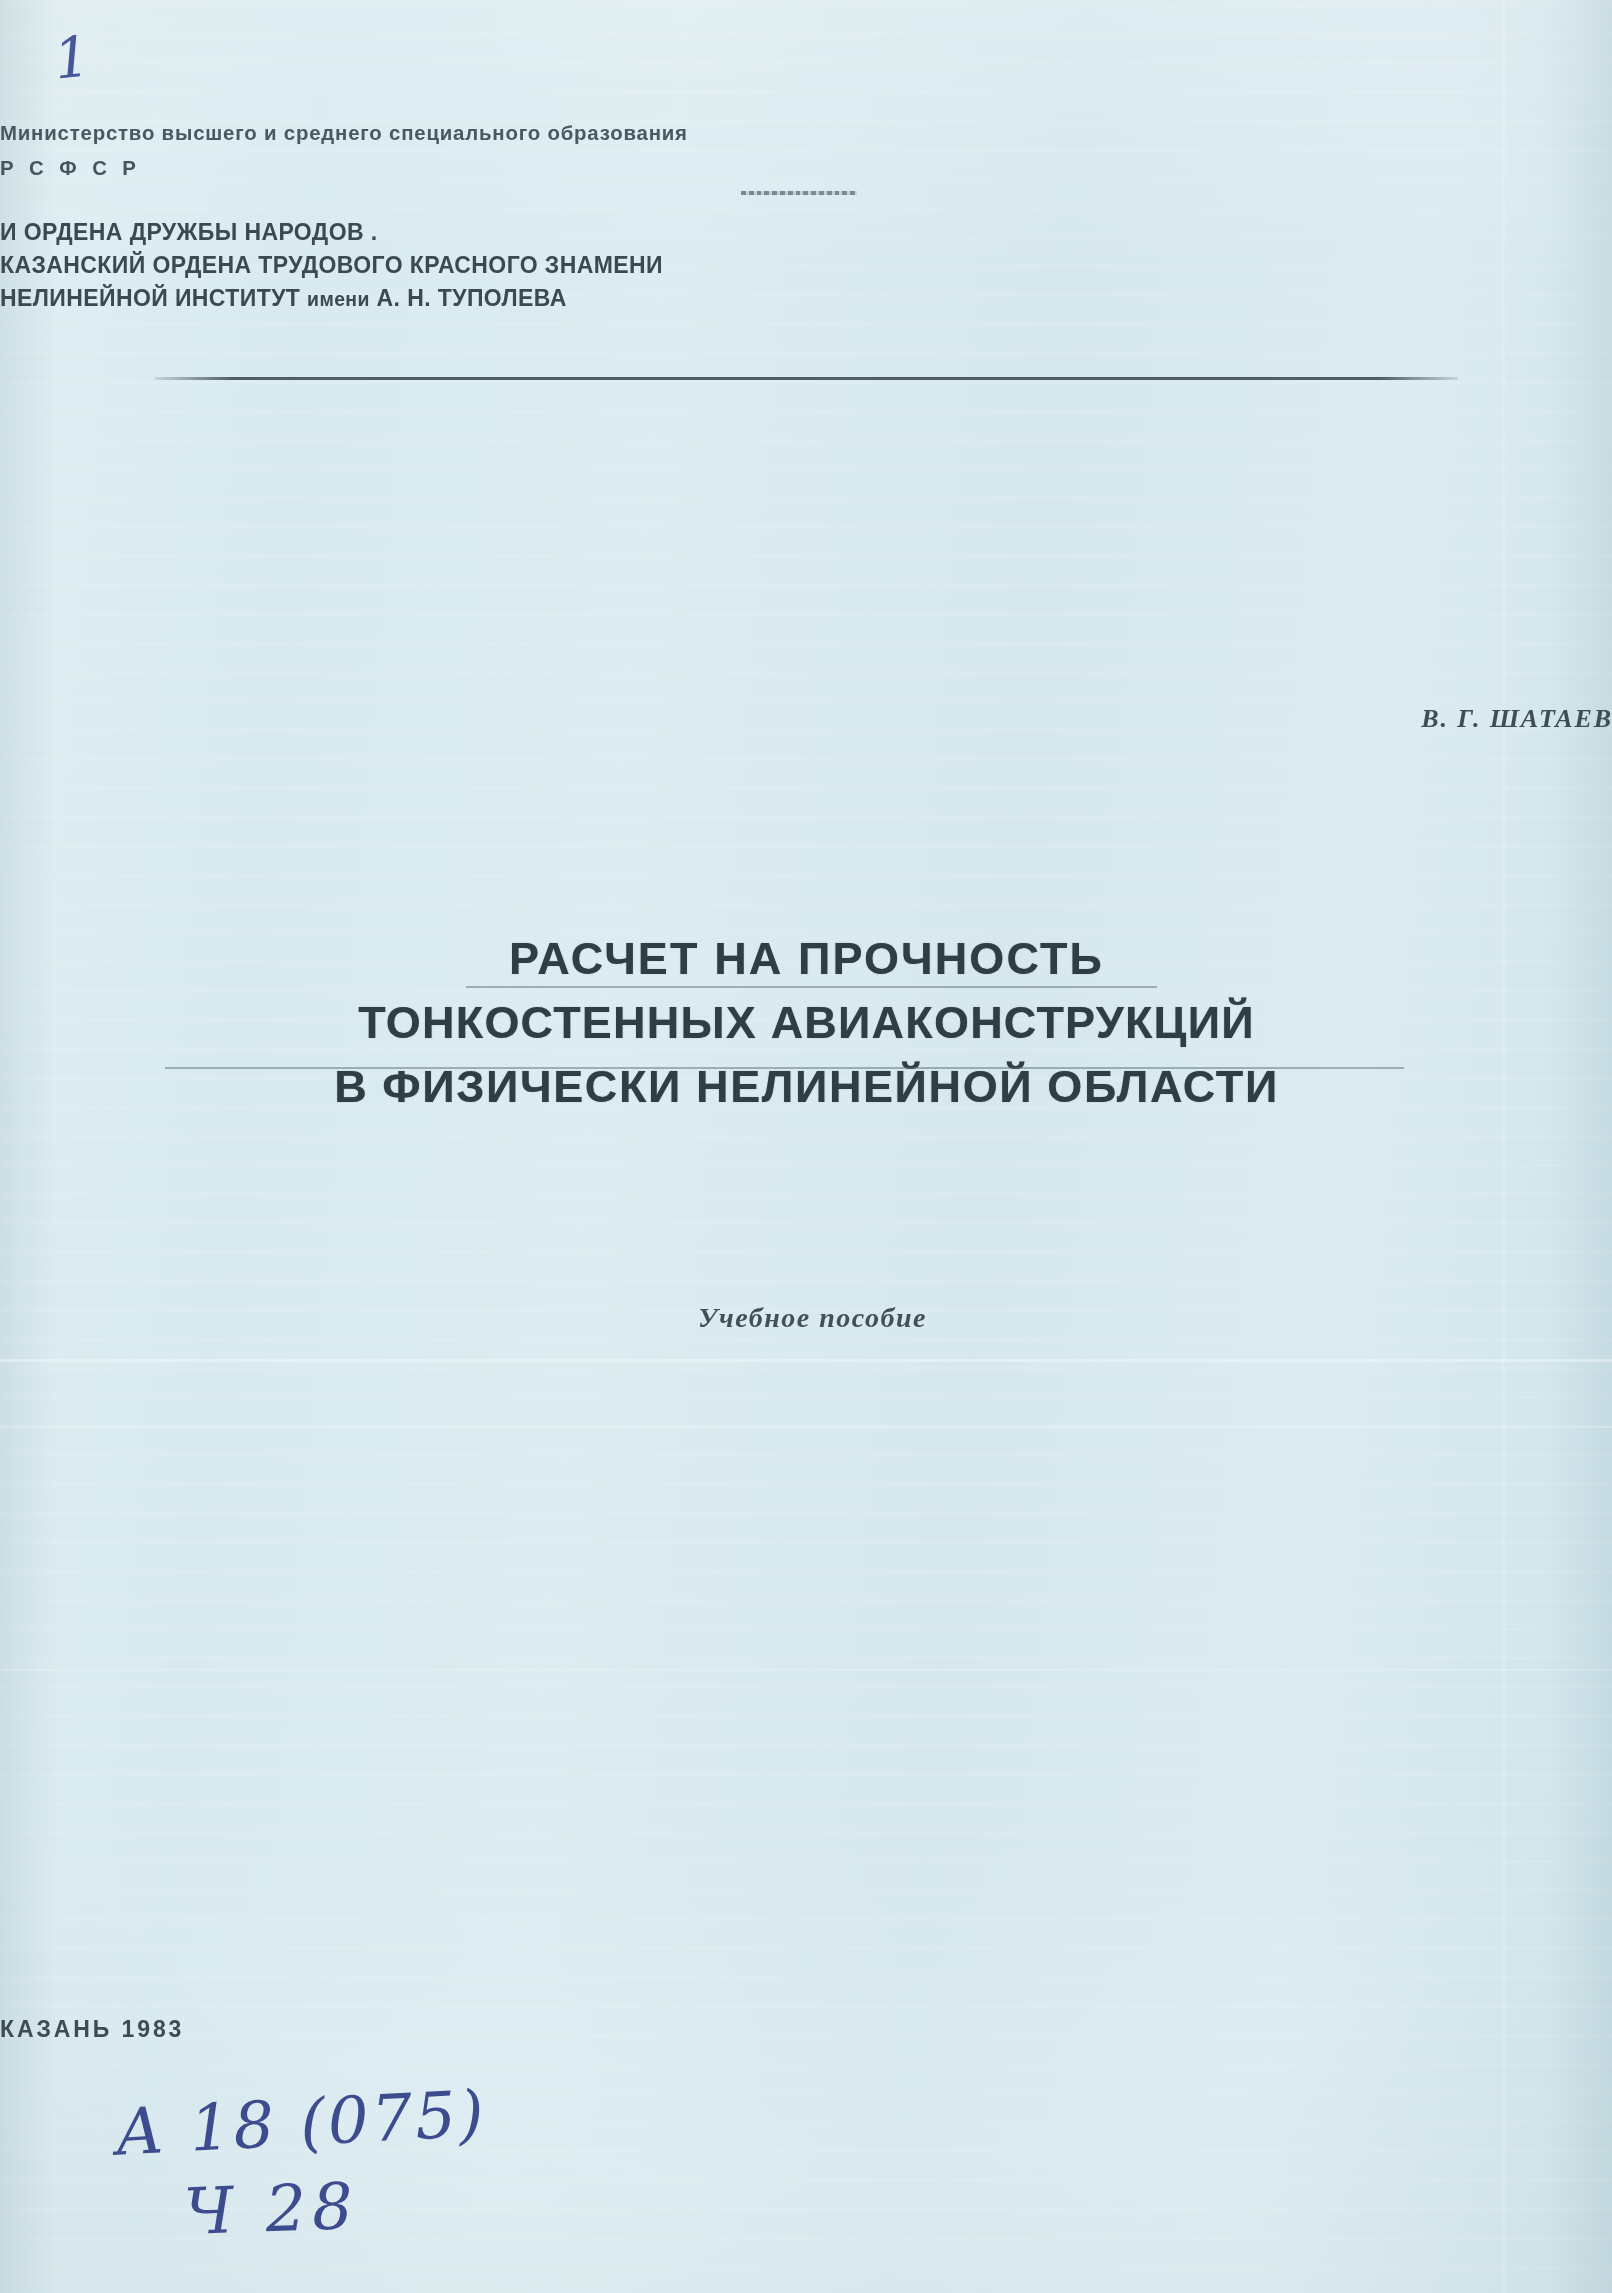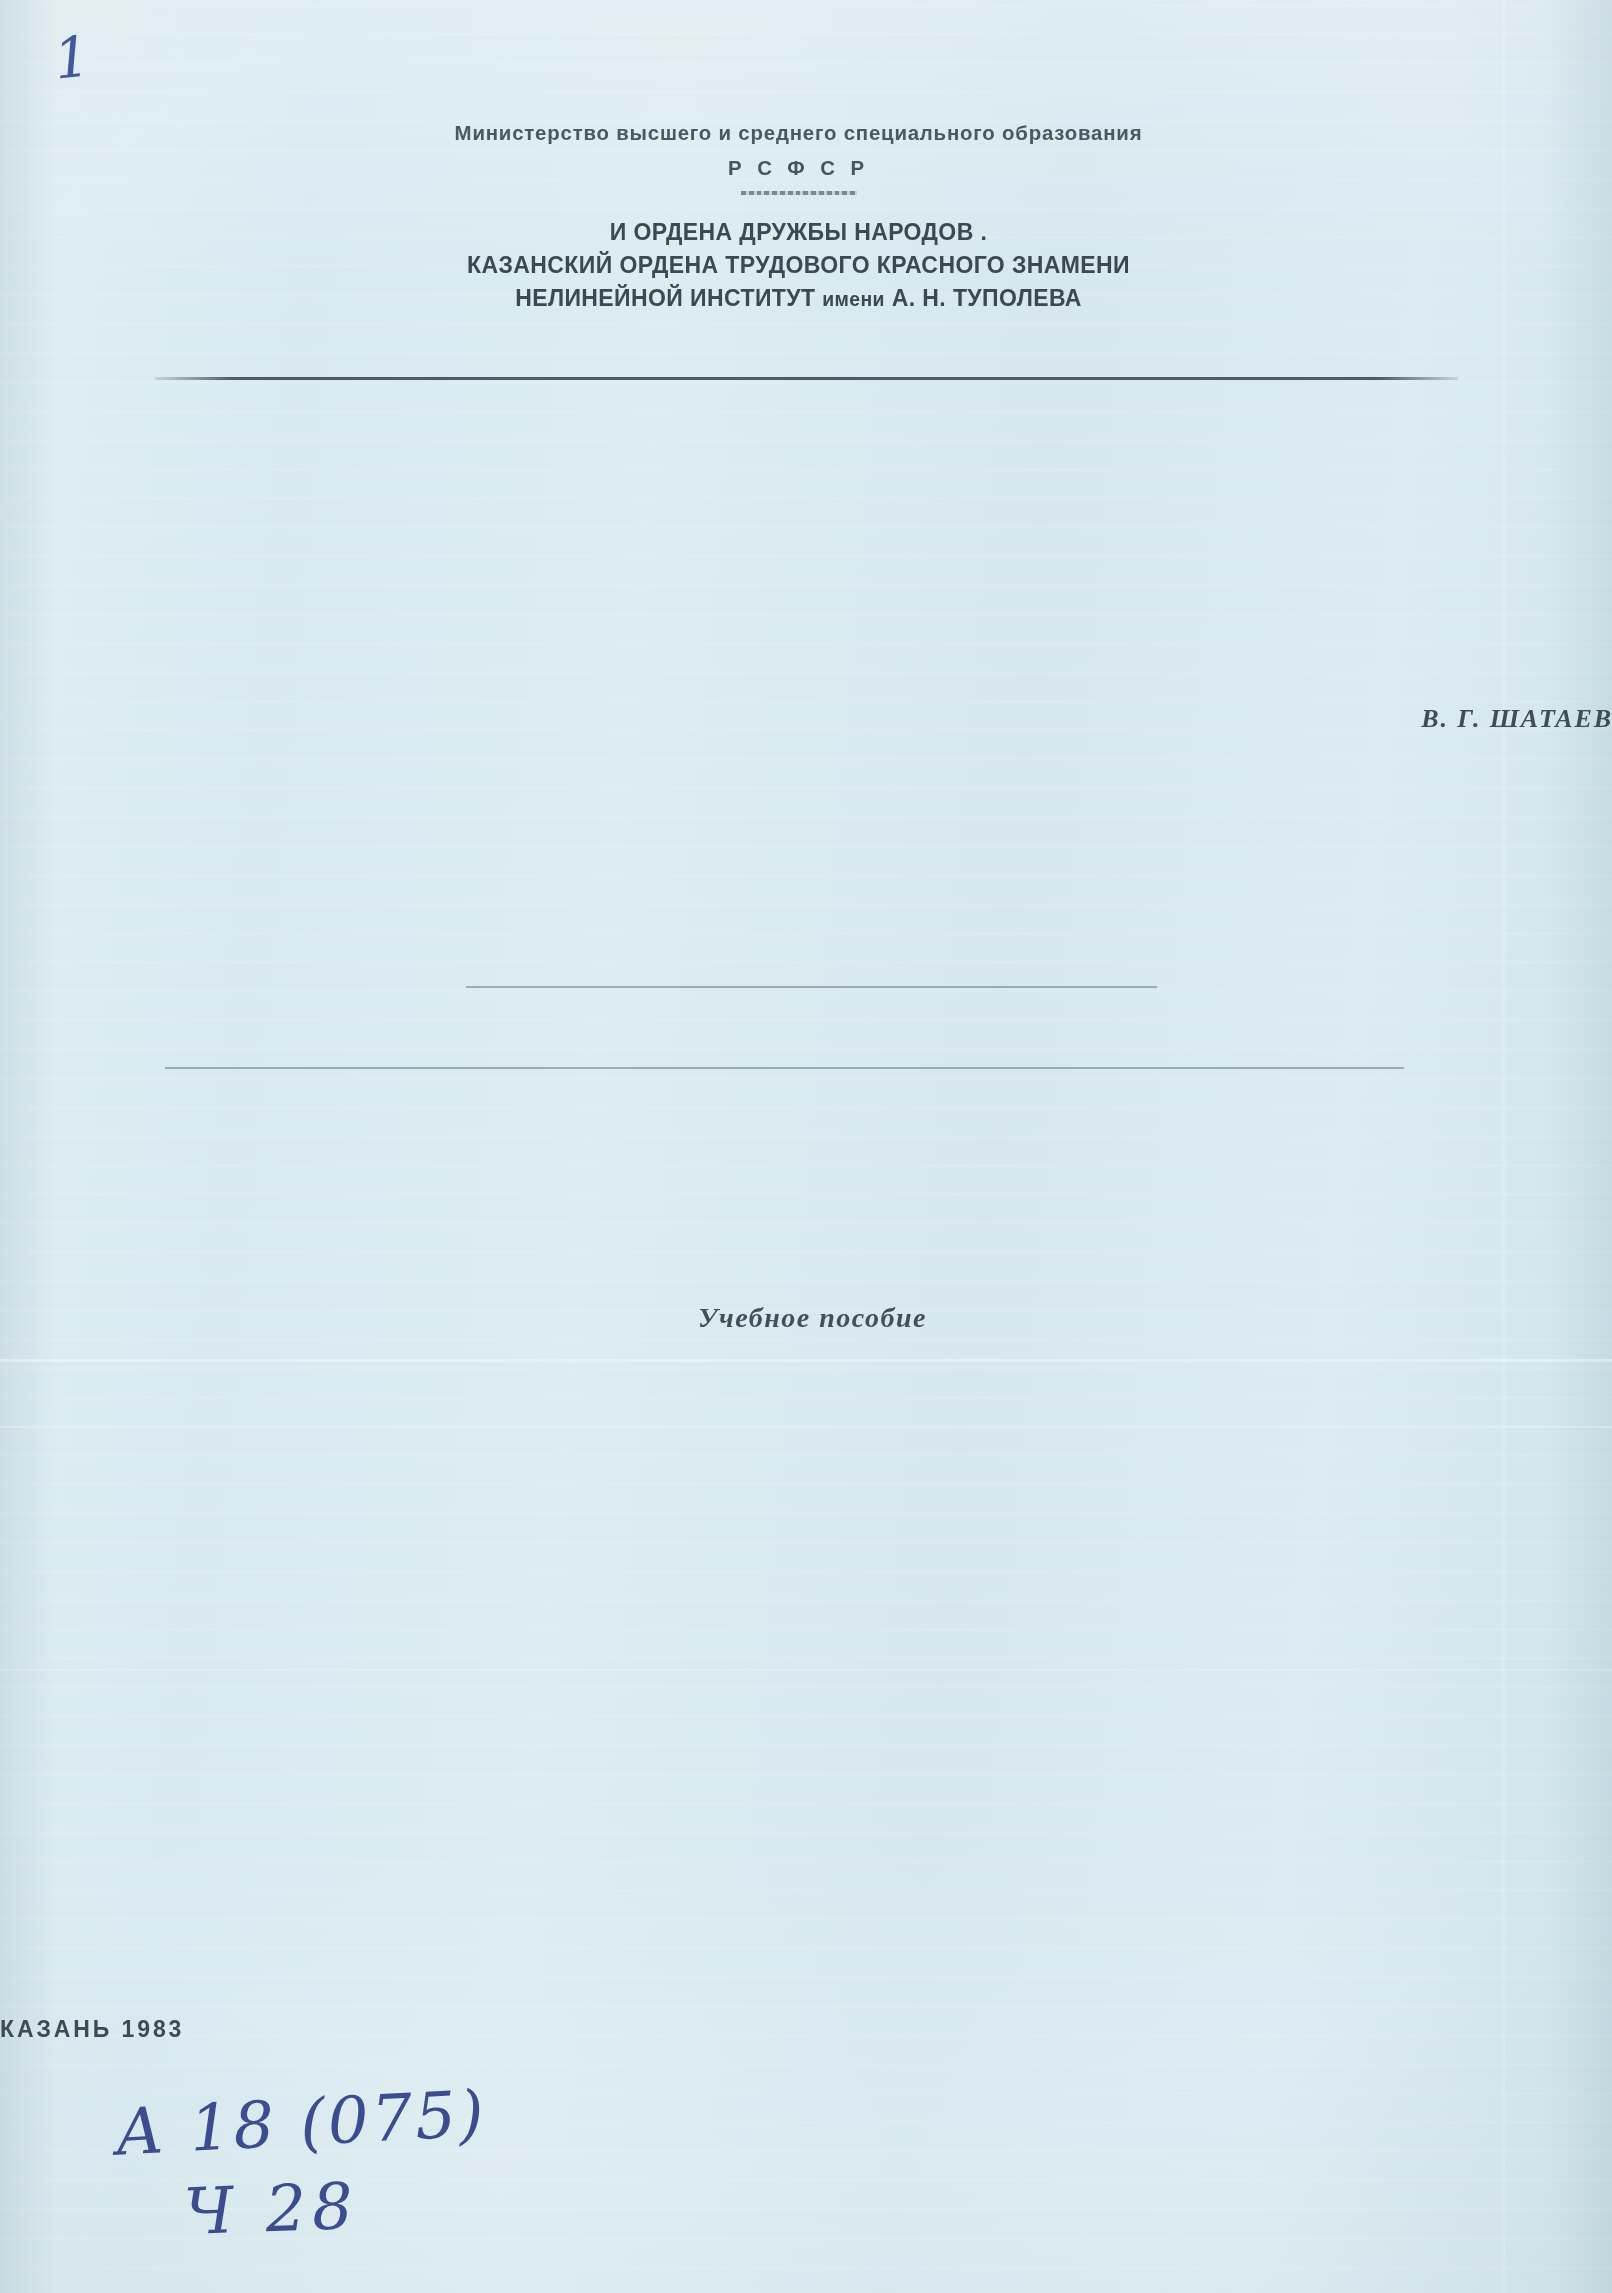--- a/index.html
+++ b/index.html
@@ -63,21 +63,20 @@
     --ink-dark: #2e3b42;
     --pen: #2f3f86;
   }
 
   
   .masthead {
     position: absolute;
     left: 0;
     right: 16px;
     top: 122px;
-    text-align: center;
     color: var(--ink);
   }
   .ministry {
     font-size: 20.4px;
     letter-spacing: 0.8px;
     font-weight: 600;
     color: #4a585f;
     white-space: nowrap;
   }
   .rsfsr {
@@ -256,20 +255,25 @@
           <span>НЕЛИНЕЙНОЙ ИНСТИТУТ</span>
           <span class="smallcaps">имени</span>
           <span>А. Н. ТУПОЛЕВА</span>
         </div>
       </div>
     </div>
     <div class="rule-wide"></div>
 
     <div class="author">В. Г. ШАТАЕВ</div>
 
+    <div class="title">
+      <div class="title-line l1">РАСЧЕТ НА ПРОЧНОСТЬ</div>
+      <div class="title-line l2">ТОНКОСТЕННЫХ АВИАКОНСТРУКЦИЙ</div>
+      <div class="title-line l3">В ФИЗИЧЕСКИ НЕЛИНЕЙНОЙ ОБЛАСТИ</div>
+    </div>
     <div class="streak s1"></div>
     <div class="streak s2"></div>
 
     <div class="subtitle">Учебное  пособие</div>
 
     <div class="imprint">КАЗАНЬ 1983</div>
 
     <div class="hand hand-call-1">А 18 (075)</div>
     <div class="hand hand-call-2">Ч 28</div>
 

